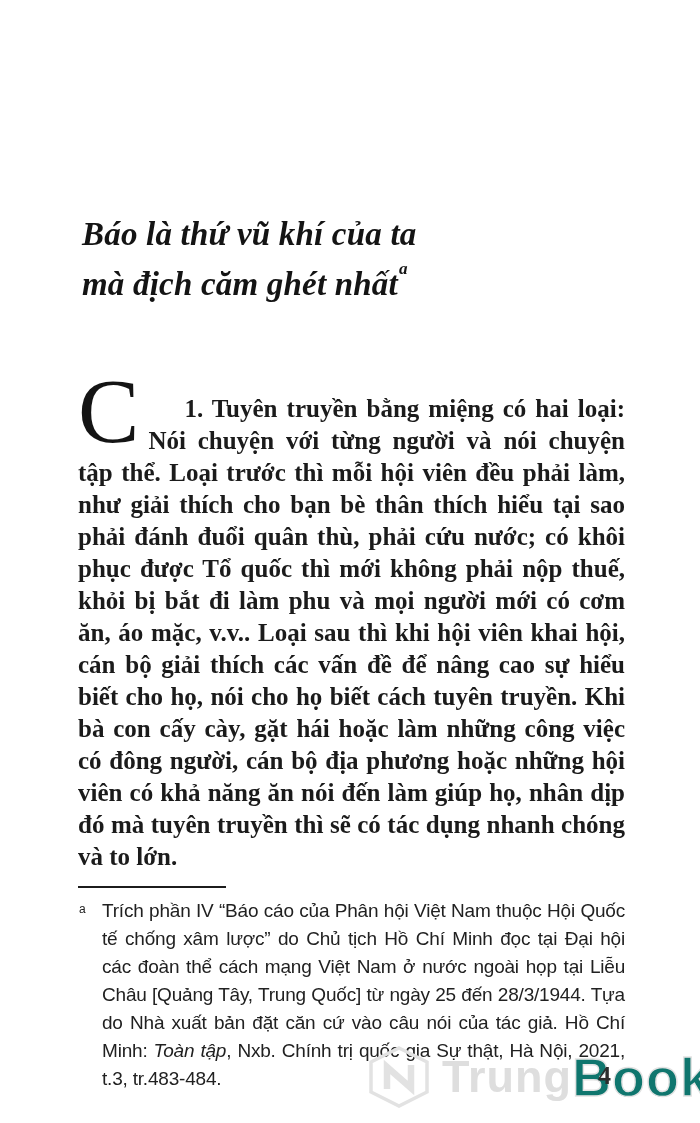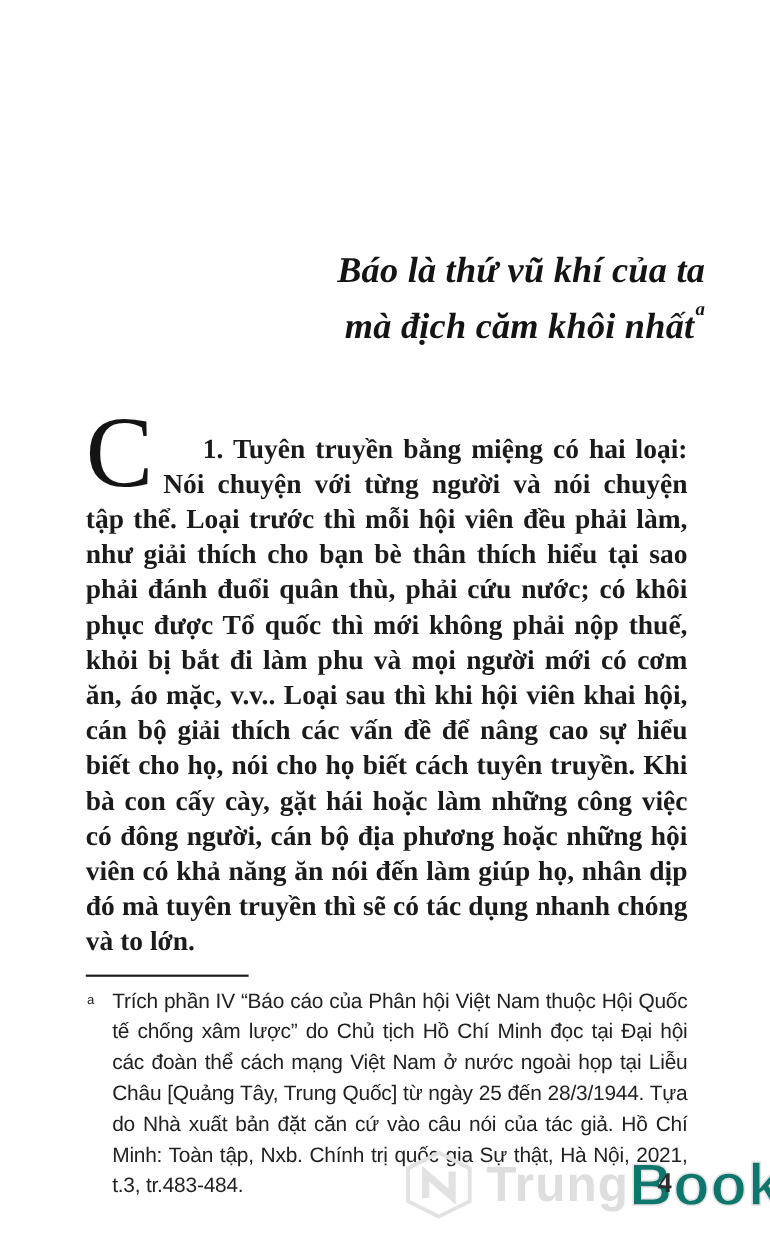--- a/index.html
+++ b/index.html
@@ -13,22 +13,22 @@
     font-family: "Liberation Serif", serif;
     color: #1b1b1b;
   }
 
   
   .title {
     position: absolute;
     top: 208px;
     left: 78px;
     width: 547px;
-    margin: 16px;
-    text-align: right;
+    margin: 4px;
+    text-align: left;
     font-style: italic;
     font-weight: 700;
     font-size: 33px;
     line-height: 44px;
     color: #141414;
     letter-spacing: 0.2px;
   }
   .title-line { display: block; }
   .title-sup {
     font-size: 0.52em;
@@ -84,21 +84,21 @@
     letter-spacing: -0.2px;
     text-align: justify;
     color: #212121;
   }
   .fn-marker {
     position: absolute;
     left: 7px;
     top: -2px;
     font-size: 12px;
   }
-  .fn-book-title { }
+  .fn-book-title { font-style: italic; }
 
   
   .watermark {
     position: absolute;
     left: 366px;
     top: 1046px;
     height: 62px;
     display: flex;
     align-items: center;
     z-index: 1;
@@ -136,21 +136,21 @@
     color: #2d2d2d;
   }
 </style>
 </head>
 <body>
 
 <div class="page">
 
   <h1 class="title">
     <span class="title-line">Báo là thứ vũ khí của ta</span>
-    <span class="title-line"><span>mà địch căm khôi nhất</span><sup class="title-sup">a</sup></span>
+    <span class="title-line"><span>mà địch căm ghét nhất</span><sup class="title-sup">a</sup></span>
   </h1>
 
   <div class="body-text">
     <p class="para">
       <span class="drop-cap">C</span>
     </p>
     <p class="para para-indent">1. Tuyên truyền bằng miệng có hai loại: Nói chuyện với từng người và nói chuyện tập thể. Loại trước thì mỗi hội viên đều phải làm, như giải thích cho bạn bè thân thích hiểu tại sao phải đánh đuổi quân thù, phải cứu nước; có khôi phục được Tổ quốc thì mới không phải nộp thuế, khỏi bị bắt đi làm phu và mọi người mới có cơm ăn, áo mặc, v.v.. Loại sau thì khi hội viên khai hội, cán bộ giải thích các vấn đề để nâng cao sự hiểu biết cho họ, nói cho họ biết cách tuyên truyền. Khi bà con cấy cày, gặt hái hoặc làm những công việc có đông người, cán bộ địa phương hoặc những hội viên có khả năng ăn nói đến làm giúp họ, nhân dịp đó mà tuyên truyền thì sẽ có tác dụng nhanh chóng và to lớn.</p>
   </div>
 
   <div class="footnote-rule"></div>

